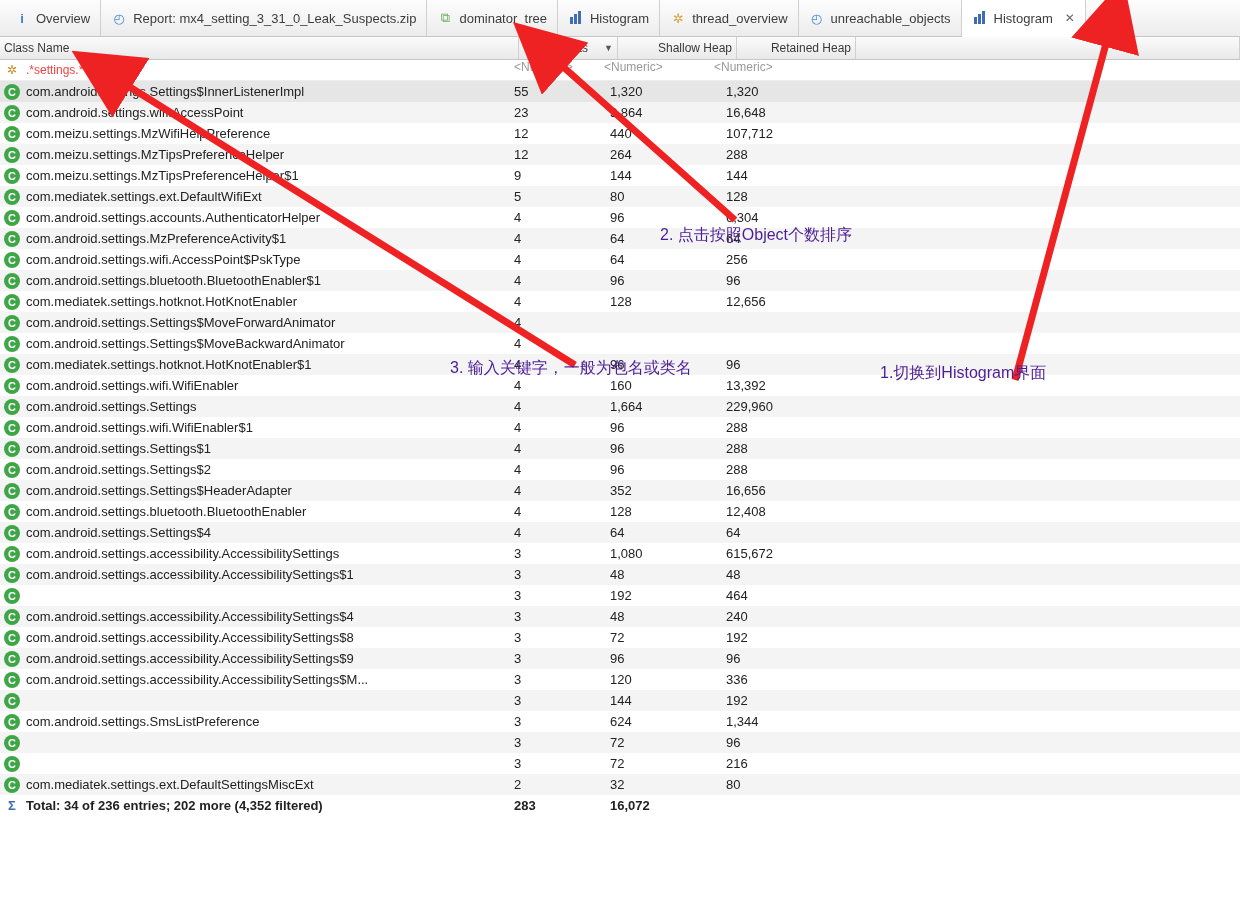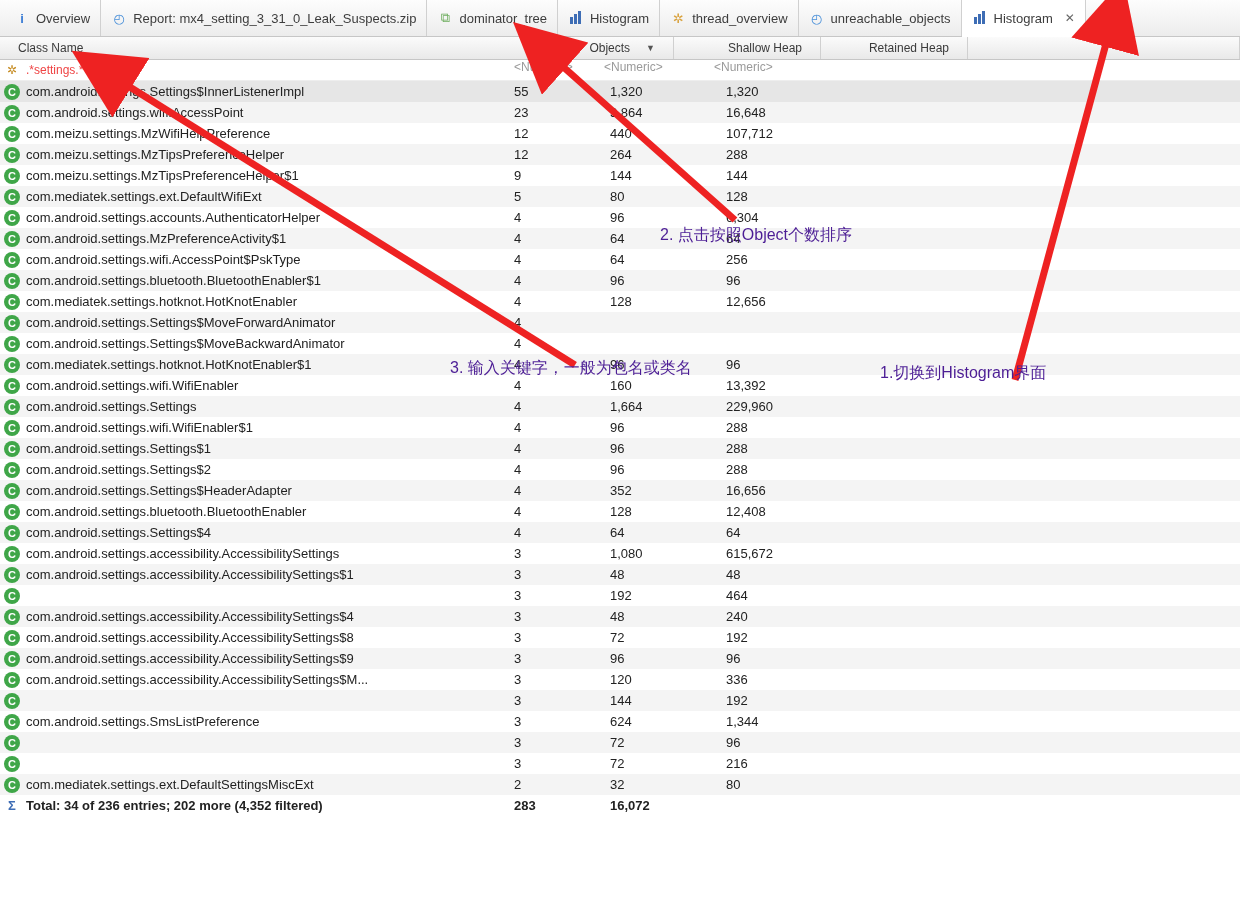--- a/index.html
+++ b/index.html
@@ -67,21 +67,21 @@
   .colhdr {
     height: 22px;
     background: linear-gradient(#fbfbfb, #e9e9e9);
     border-bottom: 1px solid #c6c6c6;
     display: flex;
     font-size: 12px;
     color: #3a3a3a;
   }
   .colhdr .col {
     border-right: 1px solid #d0d0d0;
-    padding: 3px 18px;
+    padding: 3px 4px;
     display: flex;
     align-items: center;
   }
   .col-name  { flex: 0 0 510px; }
   .col-obj   { flex: 0 0 90px;  justify-content: flex-end; gap:16px;}
   .col-shal  { flex: 0 0 110px; justify-content: flex-end; }
   .col-ret   { flex: 0 0 110px; justify-content: flex-end; }
   .col-rest  { flex: 1; }
   .sort-ind  { font-size: 9px; color: #555; }
   

